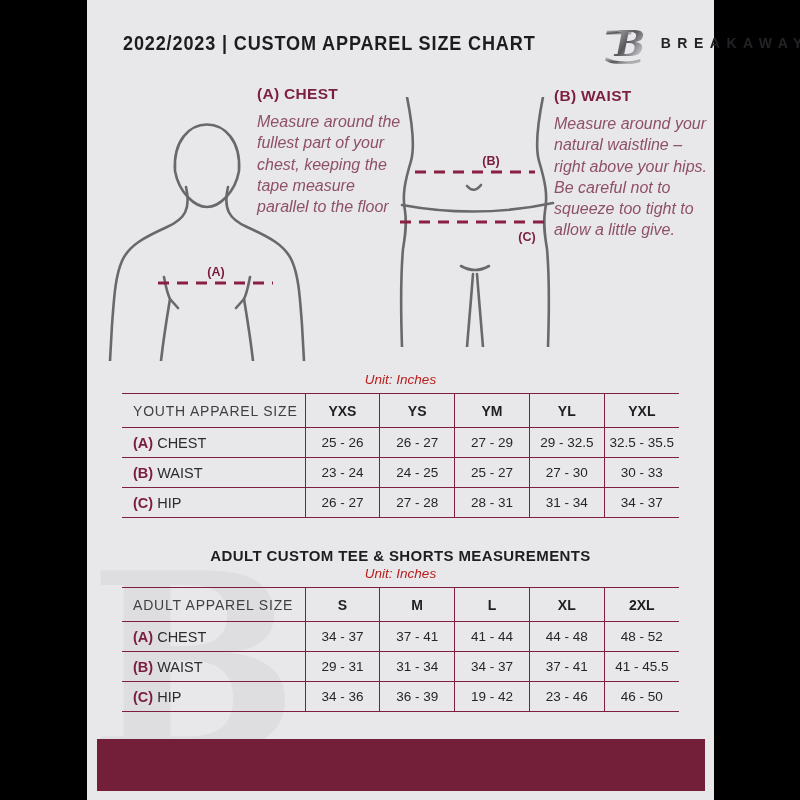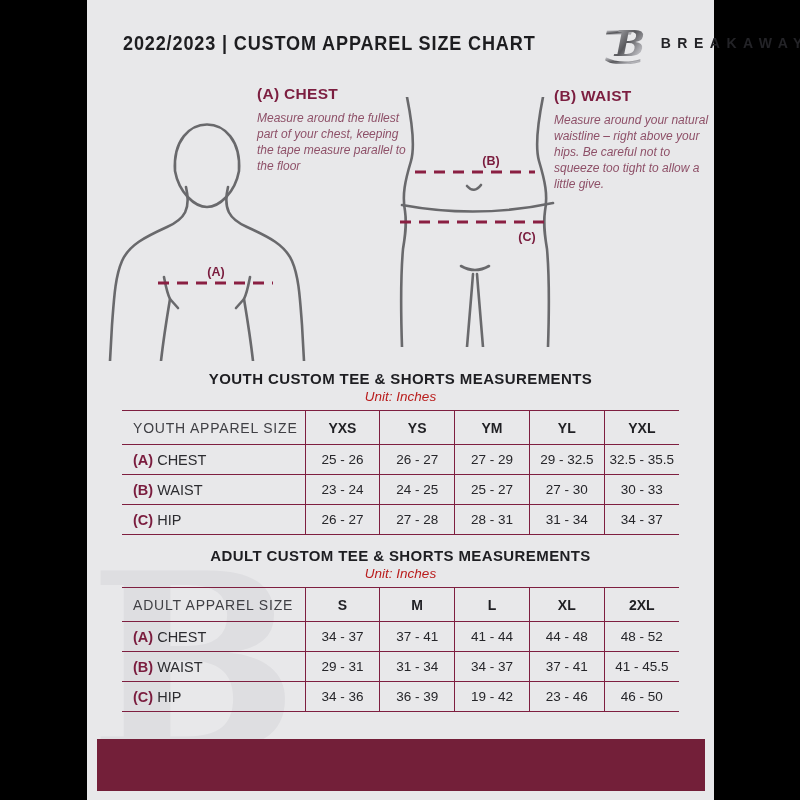--- a/index.html
+++ b/index.html
@@ -20,21 +20,21 @@
   .brand-name { font-size:14px; font-weight:bold; letter-spacing:6.5px; color:#232327; white-space:nowrap; }
 
   
   .guide { position:absolute; left:0; top:85px; width:627px; height:280px; z-index:2; }
   .guide svg { position:absolute; }
   .fig { stroke:#69696c; stroke-width:2.6; fill:none; stroke-linecap:round; stroke-linejoin:round; }
   .dash { stroke:#8a1f42; stroke-width:3; fill:none; stroke-dasharray:11 8; }
   .svg-label { font-family:"Liberation Sans", sans-serif; font-size:12.5px; font-weight:bold; fill:#7a1c3e; }
   .note { position:absolute; z-index:2; }
   .note h3 { font-size:15.5px; font-weight:bold; letter-spacing:0.3px; color:#7c1e40; }
-  .note p { margin-top:8px; font-size:12px; font-style:italic; line-height:1.33; color:#8e5068; white-space:pre-line; }
+  .note p { margin-top:8px; font-size:16px; font-style:italic; line-height:1.33; color:#8e5068; white-space:pre-line; }
 
   
   .tbl-block { position:absolute; left:35px; width:557px; z-index:2; }
   .tbl-title { text-align:center; font-size:15px; font-weight:bold; letter-spacing:0.4px; color:#1e1e22; }
   .tbl-sub { text-align:center; font-size:13.5px; font-style:italic; color:#b91c1c; margin-top:2px; }
   table { width:557px; border-collapse:collapse; table-layout:fixed; margin-top:6px; }
   th, td { border:1.6px solid #7e1f40; text-align:center; }
   th:first-child, td:first-child { border-left:none; width:183px; text-align:left; padding-left:11px; }
   th:last-child, td:last-child { border-right:none;margin-left:6px; }
   thead th { height:34px; font-size:14px; font-weight:bold; color:#1f1f23; }
@@ -110,21 +110,20 @@
       <div class="note" style="left:467px; top:2px; width:157px;">
         <h3>(B) WAIST</h3>
         <p>Measure around your natural waistline – right above your hips. Be careful not to squeeze too tight to allow a little give.</p>
       </div>
 
       <div class="note" style="left:467px; top:135px; width:160px;">
       </div>
     </div>
 
     <div class="tbl-block" style="top:370px;">
-      <div class="tbl-title">YOUTH CUSTOM TEE &amp; SHORTS MEASUREMENTS</div>
       <div class="tbl-sub">Unit: Inches</div>
       <table>
         <thead>
             <tr>
               <th>YOUTH APPAREL SIZE</th>
               <th>YXS</th>
               <th>YS</th>
               <th>YM</th>
               <th>YL</th>
               <th>YXL</th>

